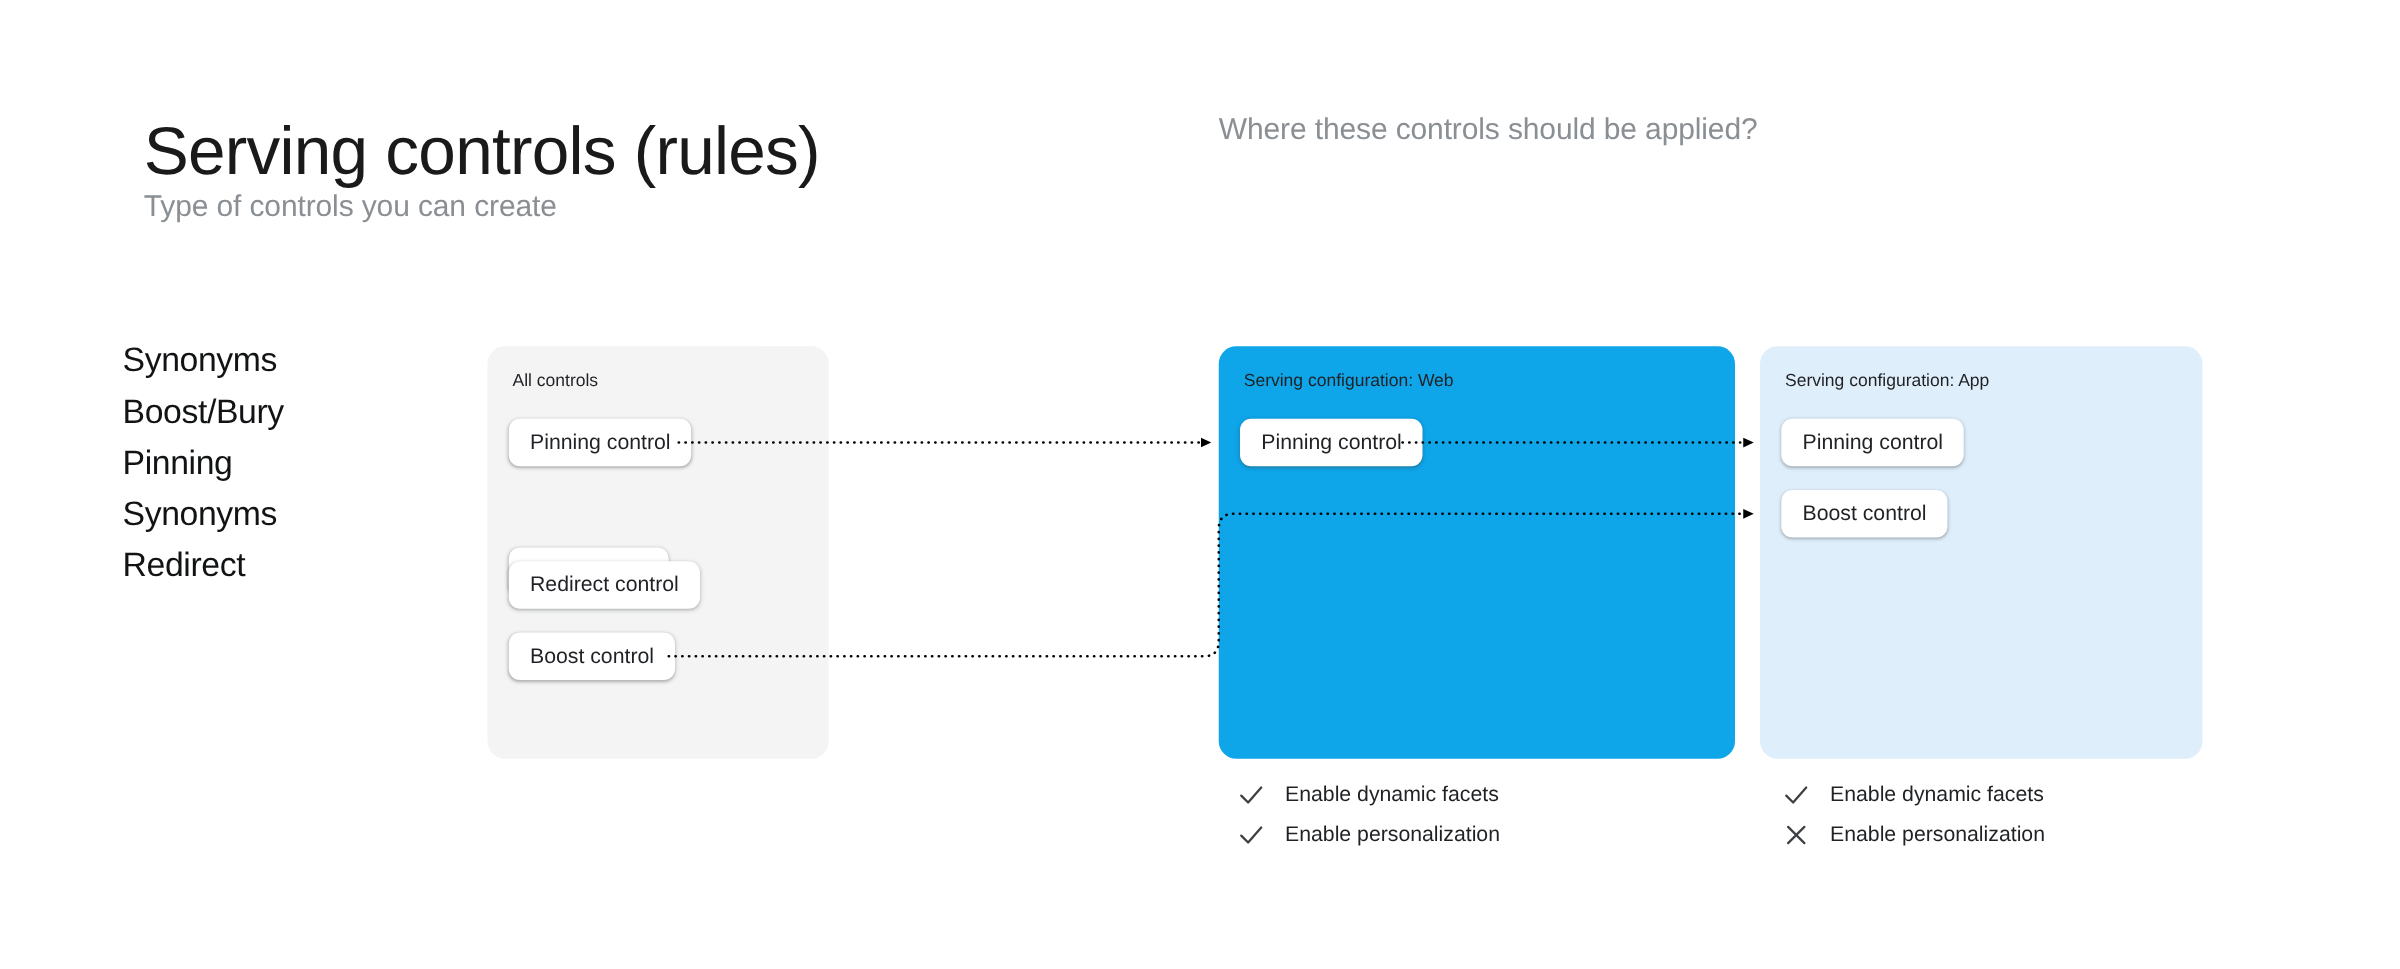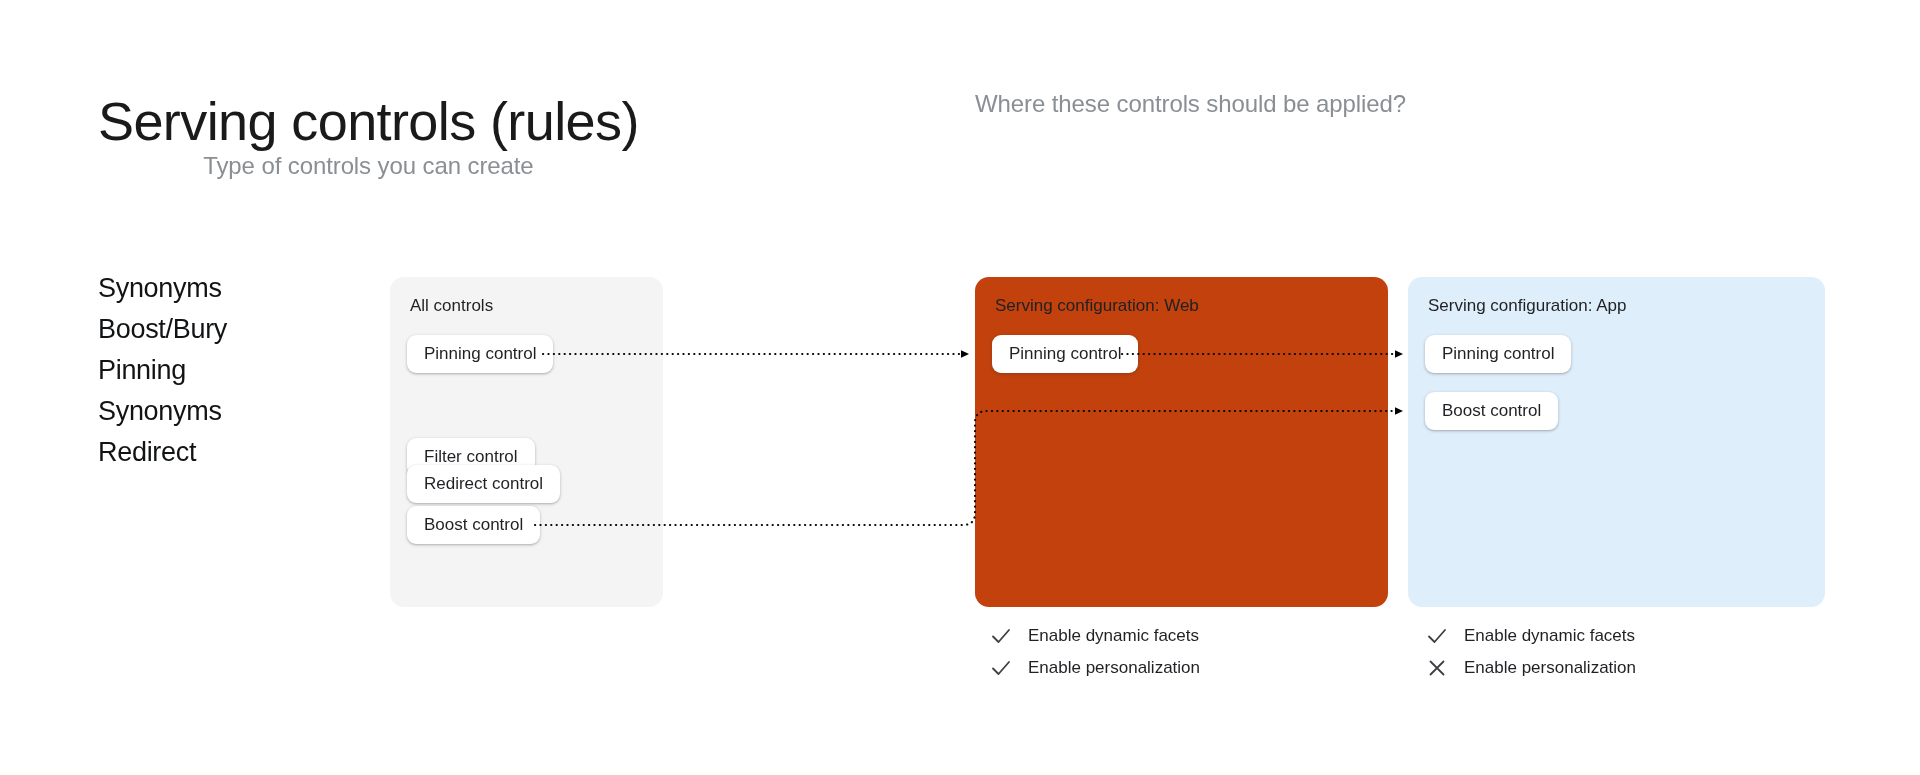--- a/index.html
+++ b/index.html
@@ -44,21 +44,21 @@
 
   
   .panel{
     position:absolute;
     border-radius:14px;
     box-sizing:border-box;
   }
   .panel-label{
     position:absolute;
     left:20px;top:19px;
-    font-size:17px;
+    font-size:14px;
     color:#1f2124;
     white-space:nowrap;
   }
   .chip{
     position:absolute;
     background:#ffffff;
     border-radius:9px;
     height:38px;
     display:flex;
     align-items:center;
@@ -89,51 +89,51 @@
   .opt-txt{display:block;}
 
   
   .wires{position:absolute;left:0;top:0;width:1920px;height:775px;pointer-events:none;}
 </style>
 </head>
 <body>
 
 <div class="stage">
 
-  <div class="col-head" style="left:98px;top:90px;text-align:center;">
+  <div class="col-head" style="left:115px;top:90px;">
     <div class="col-title">Serving controls (rules)</div>
     <div class="col-sub">Type of controls you can create</div>
   </div>
 
   <div class="col-head" style="left:975px;top:90px;">
     <div class="col-sub">Where these controls should be applied?</div>
   </div>
 
   <div class="type-list">
     <div class="type-item">Synonyms</div>
     <div class="type-item">Boost/Bury</div>
     <div class="type-item">Pinning</div>
     <div class="type-item">Synonyms</div>
     <div class="type-item">Redirect</div>
   </div>
 
   <div class="panel" style="left:390px;top:277px;width:273px;height:330px;background:#f4f4f4;">
     <div class="panel-label">All controls</div>
     <div class="chip" style="left:17px;top:58px;">Pinning control</div>
     <div class="chip" style="left:17px;top:125px;margin-top:36px;">Filter control</div>
-    <div class="chip" style="left:17px;top:188px;text-align:center;">Redirect control</div>
+    <div class="chip" style="left:17px;top:172px;text-align:center;">Redirect control</div>
     <div class="chip" style="left:17px;top:229px;">Boost control</div>
   </div>
 
-  <div class="panel" style="left:975px;top:277px;width:413px;height:330px;background:#c2410c;">
+  <div class="panel" style="left:975px;top:277px;width:413px;height:330px;background:#0ea5e9;">
     <div class="panel-label">Serving configuration: Web</div>
     <div class="chip" style="left:17px;top:58px;">Pinning control</div>
   </div>
 
-  <div class="panel" style="left:1408px;top:277px;width:417px;height:330px;background:#dfeefb;">
+  <div class="panel" style="left:1408px;top:277px;width:354px;height:330px;background:#dfeefb;">
     <div class="panel-label">Serving configuration: App</div>
     <div class="chip" style="left:17px;top:58px;">Pinning control</div>
     <div class="chip" style="left:17px;top:115px;">Boost control</div>
   </div>
 
   <div class="opts" style="left:988px;top:620px;">
     <div class="opt-row">
       <svg class="opt-ico" viewBox="0 0 26 26">
         <path d="M5 13.5 L10.5 19 L21 7" fill="none" stroke="#3c4043" stroke-width="1.8" stroke-linecap="round" stroke-linejoin="round"></path>
       </svg>

